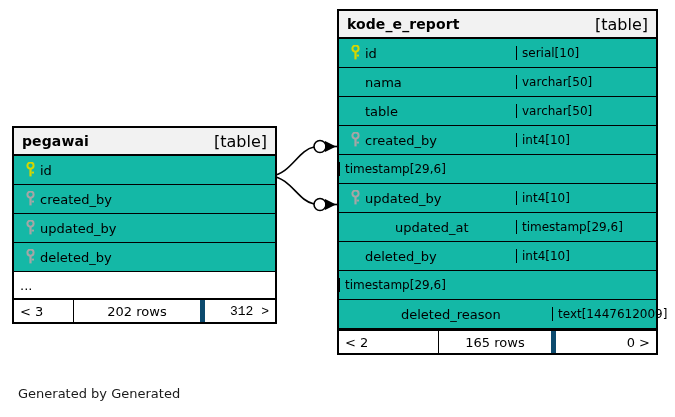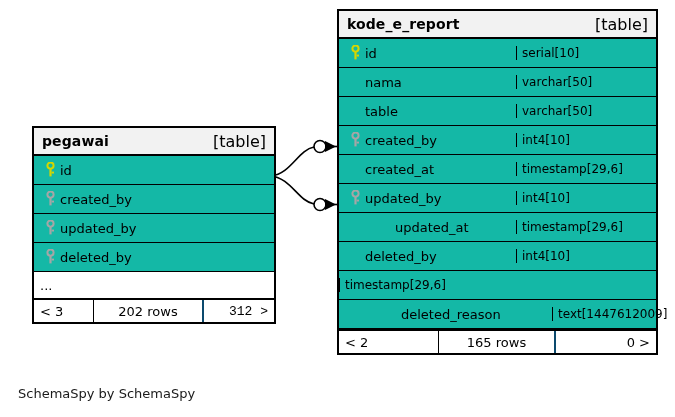--- a/index.html
+++ b/index.html
@@ -115,21 +115,21 @@
     align-items: center;
     box-sizing: border-box;
     padding: 0 6px;
   }
   .foot-left {
     justify-content: flex-start;
     border-right: 1px solid #000000;
   }
   .foot-mid {
     justify-content: center;
-    border-right: 2px solid #0c4a6e;
+    border-right: 5px solid #0c4a6e;
     flex: 1 1 auto;
   }
   .foot-right {
     justify-content: flex-end;
   }
 
   
   .caption {
     position: absolute;
     left: 18px;
@@ -159,21 +159,21 @@
     <circle cx="320" cy="146.5" r="6" fill="#ffffff" stroke="#000000" stroke-width="1.6"></circle>
     <path d="M 336,146.5 L 325,141 L 325,152 Z" fill="#000000"></path>
     <line x1="326" y1="146.5" x2="337" y2="146.5" stroke="#000000" stroke-width="1.6"></line>
 
     <path d="M 271,176 C 291,178 298,201 314,204" fill="none" stroke="#000000" stroke-width="1.6"></path>
     <circle cx="320" cy="204.5" r="6" fill="#ffffff" stroke="#000000" stroke-width="1.6"></circle>
     <path d="M 336,204.5 L 325,199 L 325,210 Z" fill="#000000"></path>
     <line x1="326" y1="204.5" x2="337" y2="204.5" stroke="#000000" stroke-width="1.6"></line>
   </svg>
 
-  <div class="table-box" id="tbl-pegawai" style="left:32px; top:126px; width:244px;">
+  <div class="table-box" id="tbl-pegawai" style="left:12px; top:126px; width:265px;">
 
     <div class="tbl-header">
       <span class="tbl-title">pegawai</span>
       <span class="tbl-tag">[table]</span>
     </div>
 
     <div class="row">
       <div class="cell-name" style="flex:1 1 auto;">
         <span class="keyslot">
           <svg width="9" height="16" viewBox="0 0 9 16">
@@ -279,24 +279,20 @@
             <rect x="3.4" y="6" width="2.2" height="8.4" fill="#a6a6a6"></rect>
             <rect x="5.6" y="9.6" width="2.4" height="1.9" fill="#a6a6a6"></rect>
           </svg>
         </span>
         <span class="colname">created_by</span>
       </div>
       <div class="cell-type">int4[10]</div>
     </div>
 
     <div class="row">
-      <div class="cell-name" style="width:177px;">
-        <span class="keyslot"></span>
-        <span class="colname">created_at</span>
-      </div>
       <div class="cell-type">timestamp[29,6]</div>
     </div>
 
     <div class="row">
       <div class="cell-name" style="width:177px;">
         <span class="keyslot">
           <svg width="9" height="16" viewBox="0 0 9 16">
             <circle cx="4.5" cy="3.6" r="3.1" fill="none" stroke="#a6a6a6" stroke-width="2"></circle>
             <rect x="3.4" y="6" width="2.2" height="8.4" fill="#a6a6a6"></rect>
             <rect x="5.6" y="9.6" width="2.4" height="1.9" fill="#a6a6a6"></rect>
@@ -335,15 +331,15 @@
       <div class="cell-type">text[1447612009]</div>
     </div>
 
     <div class="tbl-footer">
       <div class="foot-cell foot-left" style="width:100px;">&lt; 2</div>
       <div class="foot-cell foot-mid">165 rows</div>
       <div class="foot-cell foot-right" style="width:100px;">0 &gt;</div>
     </div>
   </div>
 
-  <div class="caption">SchemaSpy by SchemaSpy</div>
+  <div class="caption">Generated by Generated</div>
 
 </div>
 
 </body></html>

